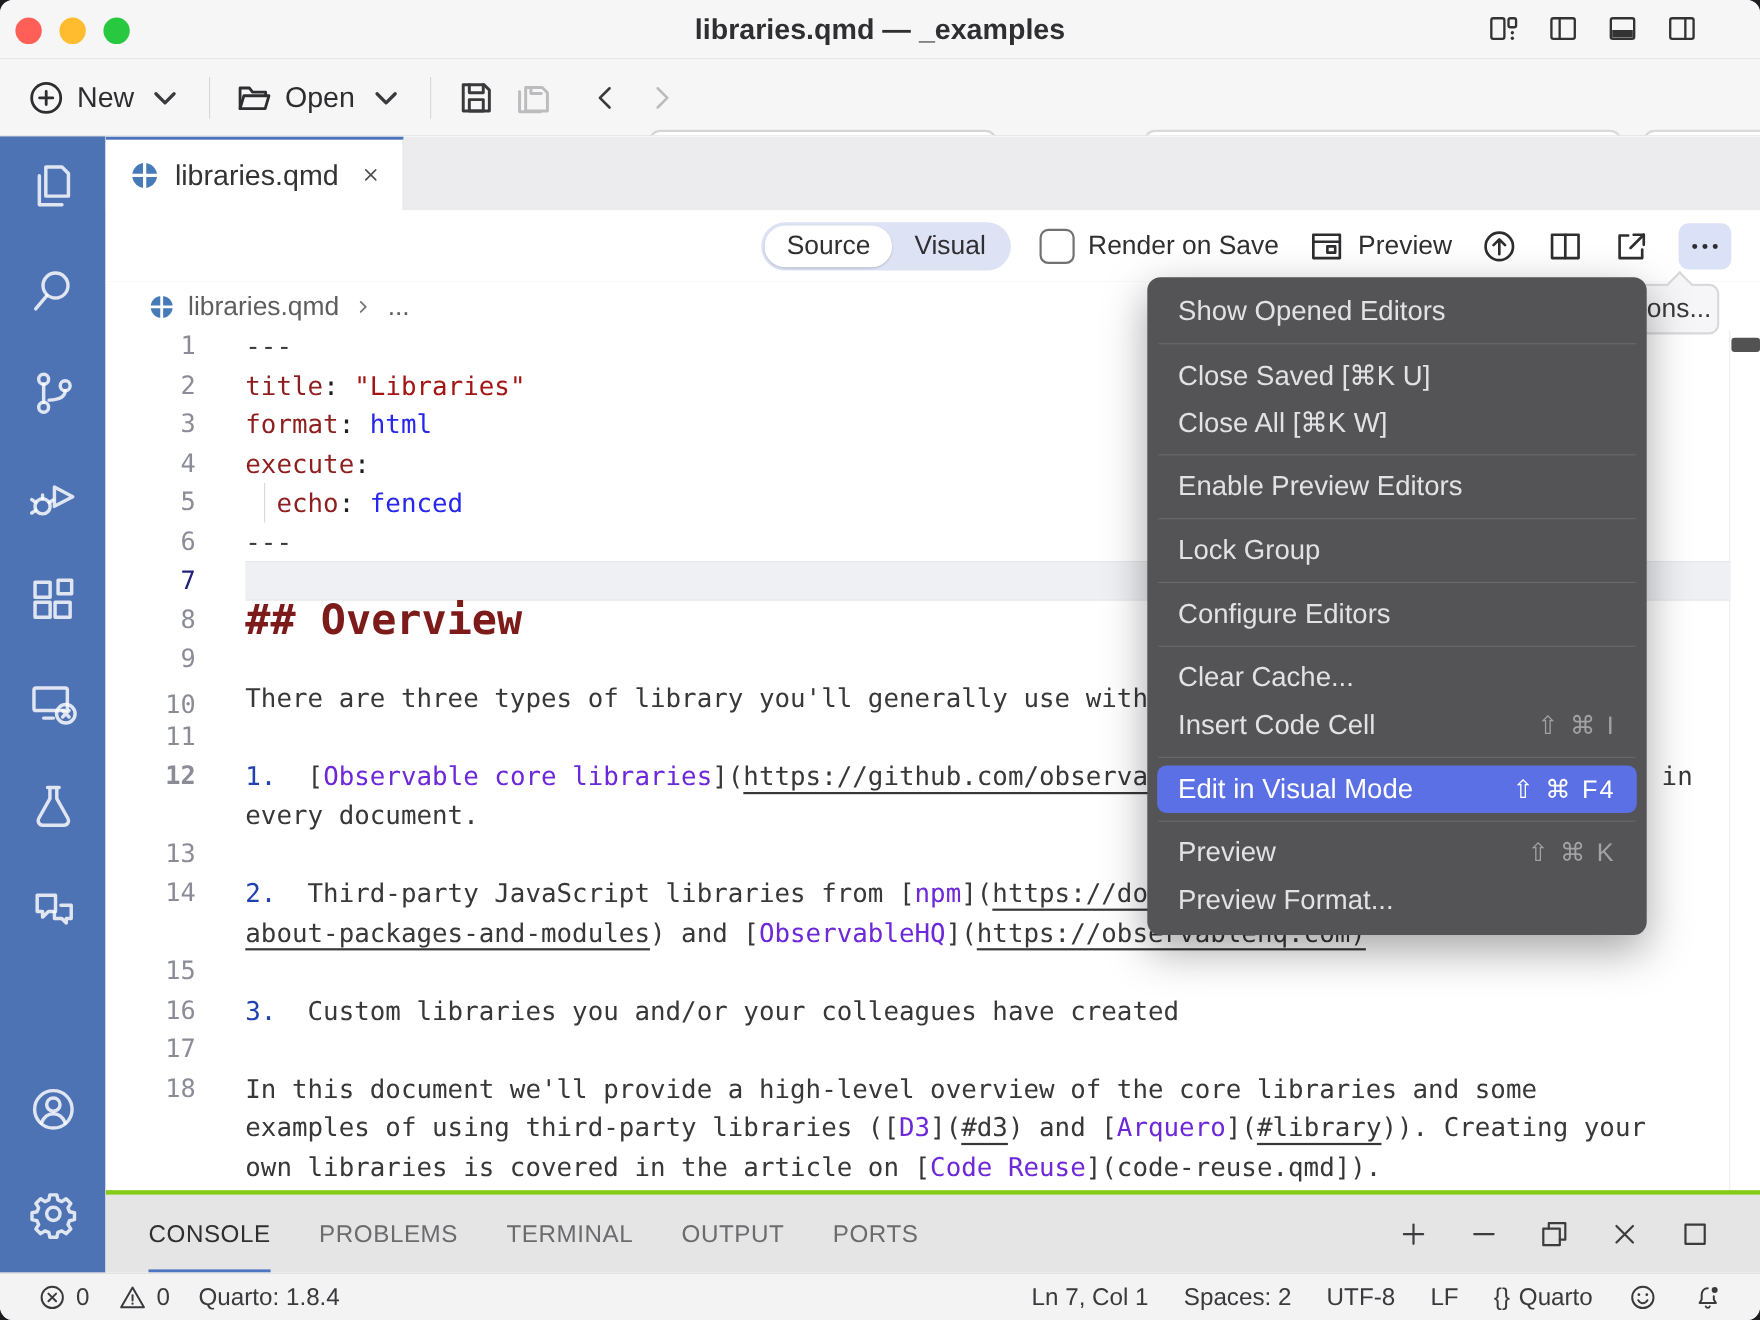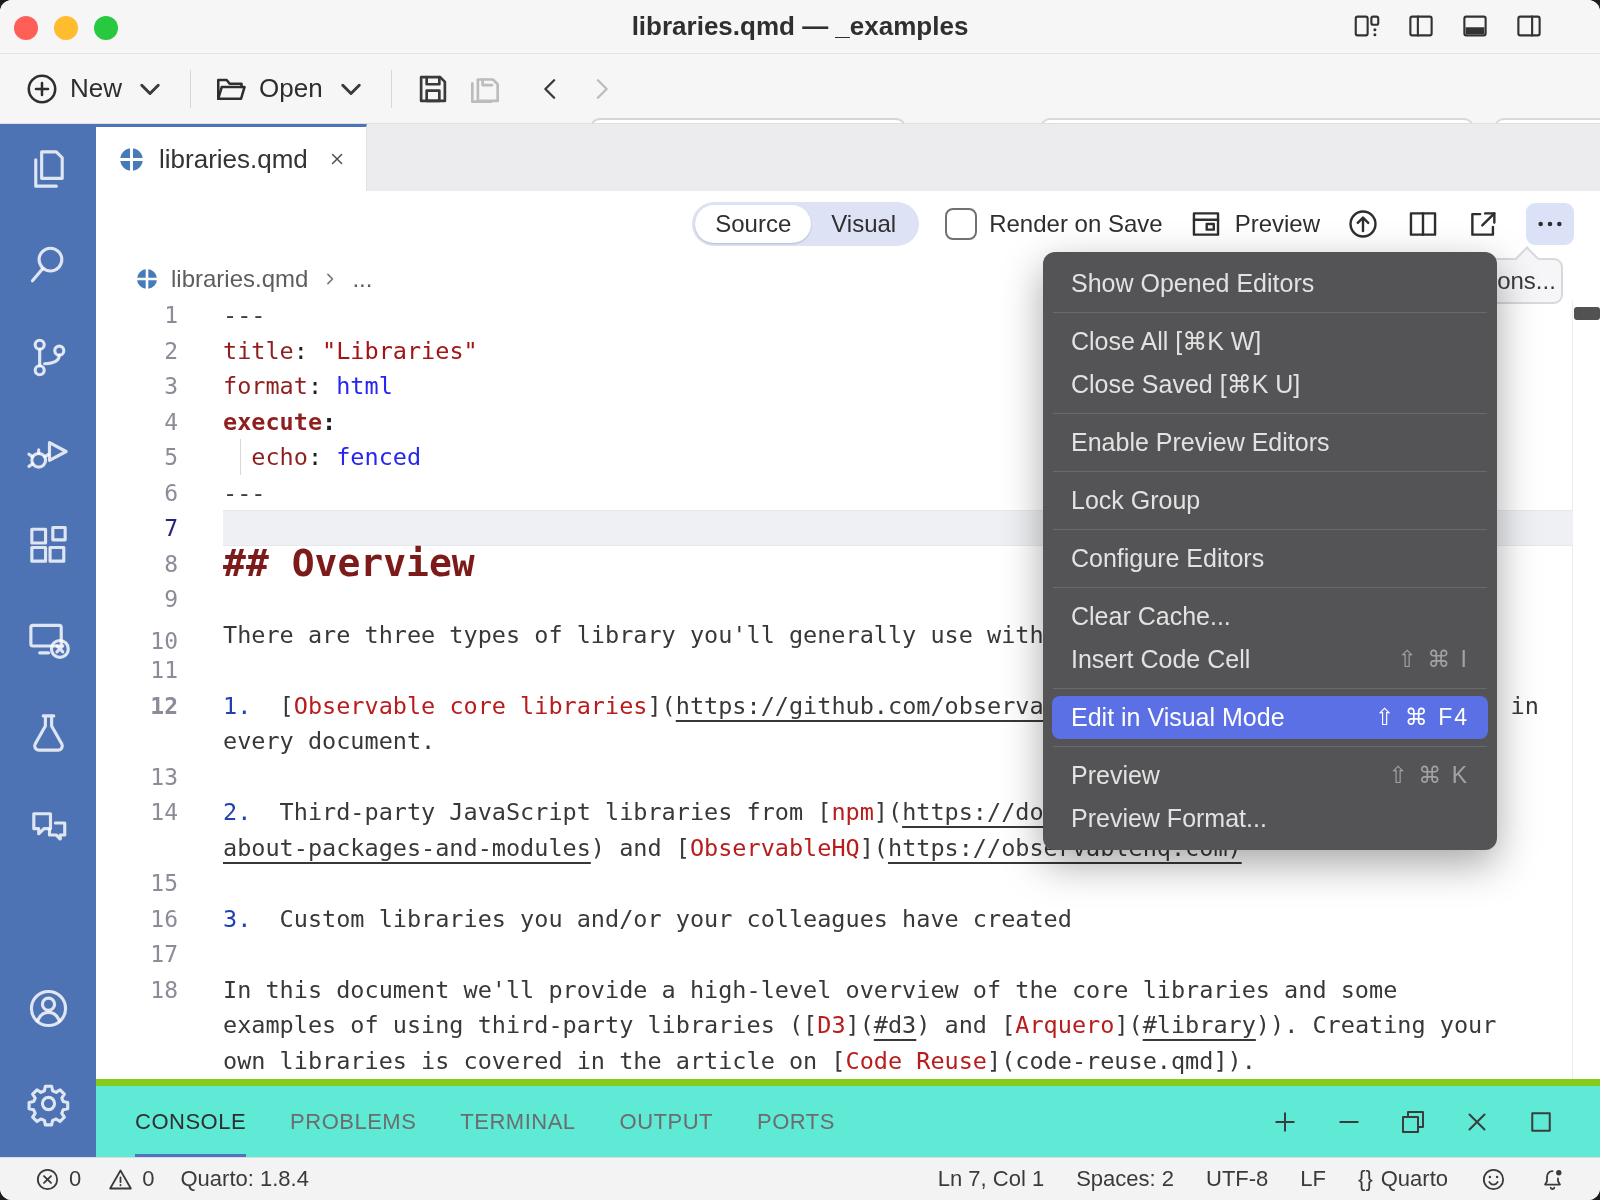--- a/index.html
+++ b/index.html
@@ -72,28 +72,28 @@
   
   .editor{position:absolute;left:0;top:177px;right:0;bottom:71px;background:#fff;overflow:hidden;
     font-family:"DejaVu Sans Mono","Liberation Mono",monospace;font-size:23.5px;}
   .ln{position:absolute;left:0;width:82px;text-align:right;color:#8c8c98;height:36px;line-height:36px;font-size:23px;}
   .ln.cur{color:#23237a;}
   .crow{position:absolute;left:127px;height:36px;line-height:36px;white-space:pre;}
   .crow.hrow{line-height:34px;}
   .active-line{position:absolute;left:127px;width:1350px;background:#eef0f3;border-top:1px solid #e6e8ec;border-bottom:1px solid #e6e8ec;box-sizing:border-box;}
   .iguide{position:absolute;width:1px;background:#d9d9dc;}
   .tk-d{color:#3c3c3c}.tk-k{color:#8f1f1f}.tk-p{color:#202020}.tk-s{color:#a31515}
-  .tk-v{color:#2626ee}.tk-n{color:#2041b0}.tk-t{color:#383838}.tk-l{color:#b91c1c}
+  .tk-v{color:#2626ee}.tk-n{color:#2041b0}.tk-t{color:#383838}.tk-l{color:#6d28d9}
   .tk-u{color:#383838;text-decoration:underline;text-underline-offset:6px;text-decoration-thickness:1.5px;}
   .tk-h{color:#7d1b1b;font-weight:bold;font-size:38px;}
   .sb-thumb{position:absolute;left:1478px;top:6px;width:26px;height:13px;background:#525252;border-radius:3px;}
   .sb-line{position:absolute;left:1476px;top:0;bottom:0;width:1px;background:#ededef;}
 
   
-  .panel{position:absolute;left:0;bottom:0;right:0;height:71px;background:#5eead4;border-top:7px solid #84cc16;
+  .panel{position:absolute;left:0;bottom:0;right:0;height:71px;background:#e5e5e5;border-top:4px solid #84cc16;
     display:flex;align-items:center;}
   .ptabs{display:flex;gap:44px;padding-left:39px;align-items:center;height:100%;}
   .ptab{font-size:22px;letter-spacing:.5px;color:#6c6c6f;height:100%;display:flex;align-items:center;border-bottom:3px solid transparent;box-sizing:border-box;padding-top:3px;}
   .ptab.act{color:#2f2f31;border-bottom-color:#4c74c0;}
   .pacts{margin-left:auto;display:flex;gap:34px;padding-right:44px;color:#3c3c3e;}
   .pacts .icn{width:30px;height:30px;}
 
   
   .statusbar{position:absolute;left:0;bottom:0;right:0;height:43px;background:#f3f3f4;border-top:1px solid #dcdcde;
     display:flex;align-items:center;font-size:22px;color:#3a3a3c;padding:0 34px;box-sizing:border-box;}
@@ -393,21 +393,21 @@
       <div class="editor" id="editor">
         <div class="sb-line"></div>
         <div class="sb-thumb"></div>
       <div class="ln" style="top: -4px;">1</div>
           <div class="crow" style="top: -4px;"><span class="tk-d">---</span></div>
           <div class="ln" style="top: 31.5px;">2</div>
           <div class="crow" style="top: 31.5px;"><span class="tk-k">title</span><span class="tk-p">: </span><span class="tk-s">"Libraries"</span></div>
           <div class="ln" style="top: 67px;">3</div>
           <div class="crow" style="top: 67px;"><span class="tk-k">format</span><span class="tk-p">: </span><span class="tk-v">html</span></div>
           <div class="ln" style="top: 102.5px;">4</div>
-          <div class="crow" style="top: 102.5px; font-weight: bold;"><span class="tk-k">execute</span><span class="tk-p">:</span></div>
+          <div class="crow" style="top: 102.5px;"><span class="tk-k">execute</span><span class="tk-p">:</span></div>
           <div class="iguide" style="left: 144px; top: 138px; height: 35.5px;"></div>
           <div class="ln" style="top: 138px;">5</div>
           <div class="crow" style="top: 138px;"><span class="tk-p">  </span><span class="tk-k">echo</span><span class="tk-p">: </span><span class="tk-v">fenced</span></div>
           <div class="ln" style="top: 173.5px;">6</div>
           <div class="crow" style="top: 173.5px;"><span class="tk-d">---</span></div>
           <div class="active-line" style="top: 209px; height: 35.5px;"></div>
           <div class="ln cur" style="top: 209px;">7</div>
           <div class="crow" style="top: 209px;"></div>
           <div class="ln" style="top: 244.5px;">8</div>
           <div class="crow hrow" style="top: 244.5px;"><span class="tk-h">## Overview</span></div>
@@ -545,24 +545,24 @@
     <div class="notch"></div>
     <span>More Actions...</span>
   </div>
 
   <div class="menu" id="ctx-menu">
       <div class="mi">
         <span>Show Opened Editors</span>
       </div>
       <div class="msep"></div>
       <div class="mi">
+        <span>Close Saved [⌘K U]</span>
+      </div>
+      <div class="mi">
         <span>Close All [⌘K W]</span>
-      </div>
-      <div class="mi">
-        <span>Close Saved [⌘K U]</span>
       </div>
       <div class="msep"></div>
       <div class="mi">
         <span>Enable Preview Editors</span>
       </div>
       <div class="msep"></div>
       <div class="mi">
         <span>Lock Group</span>
       </div>
       <div class="msep"></div>

